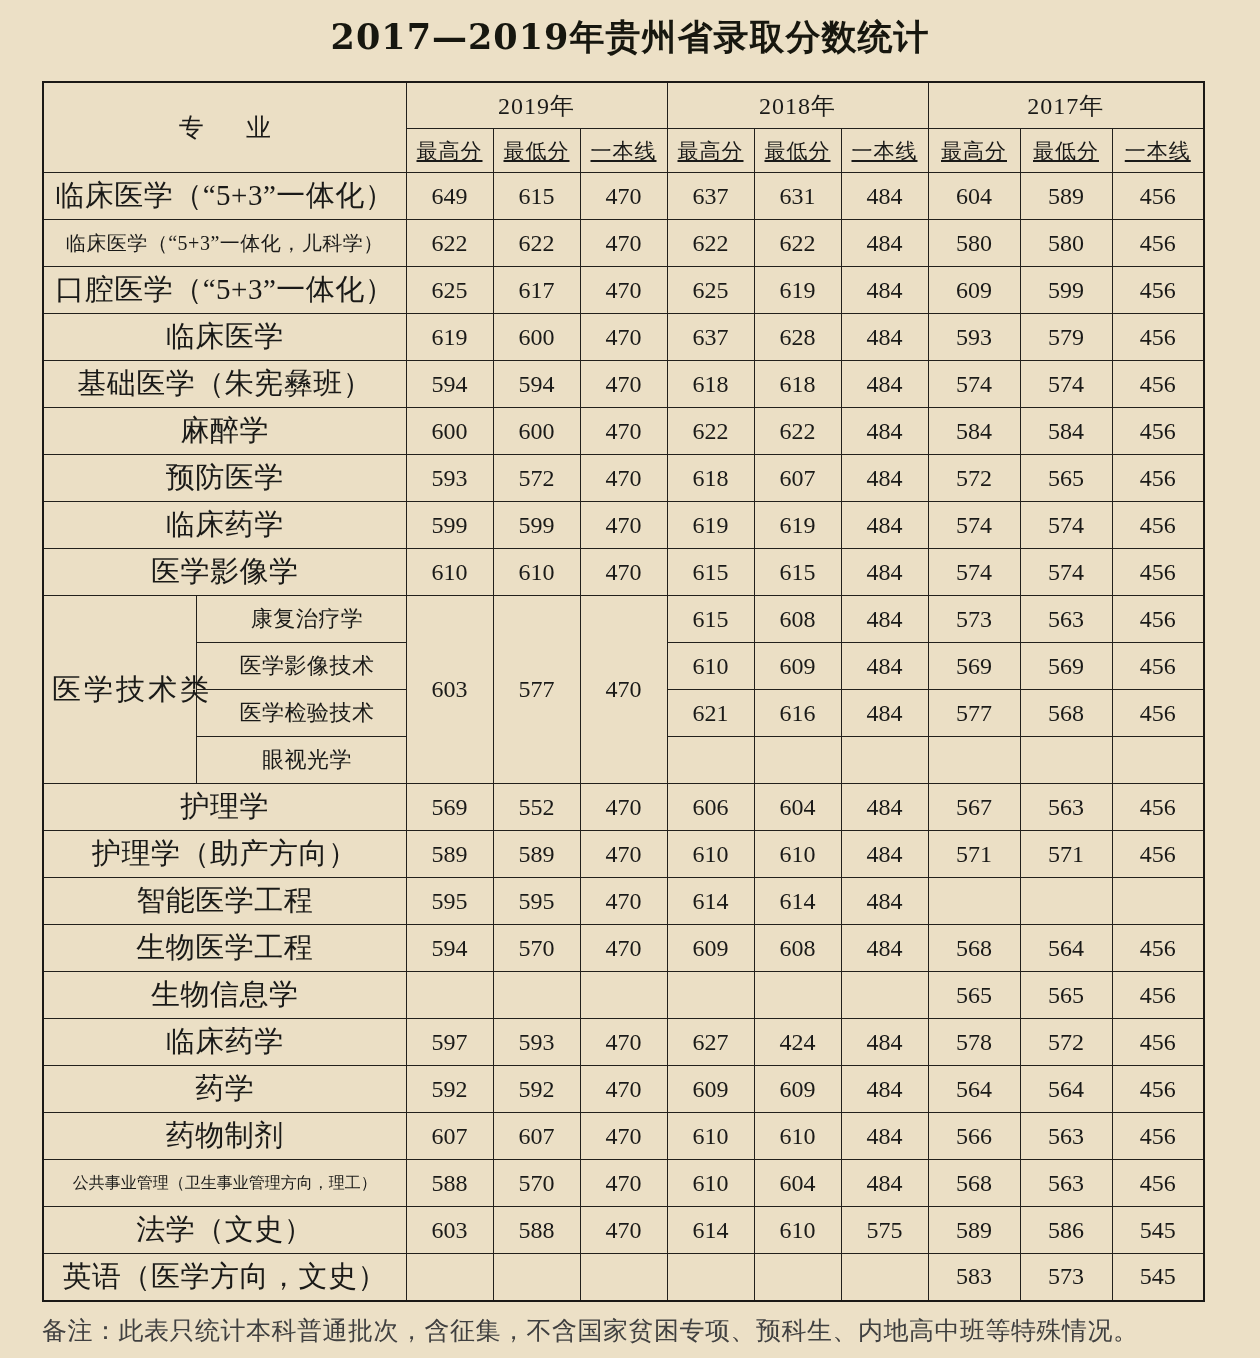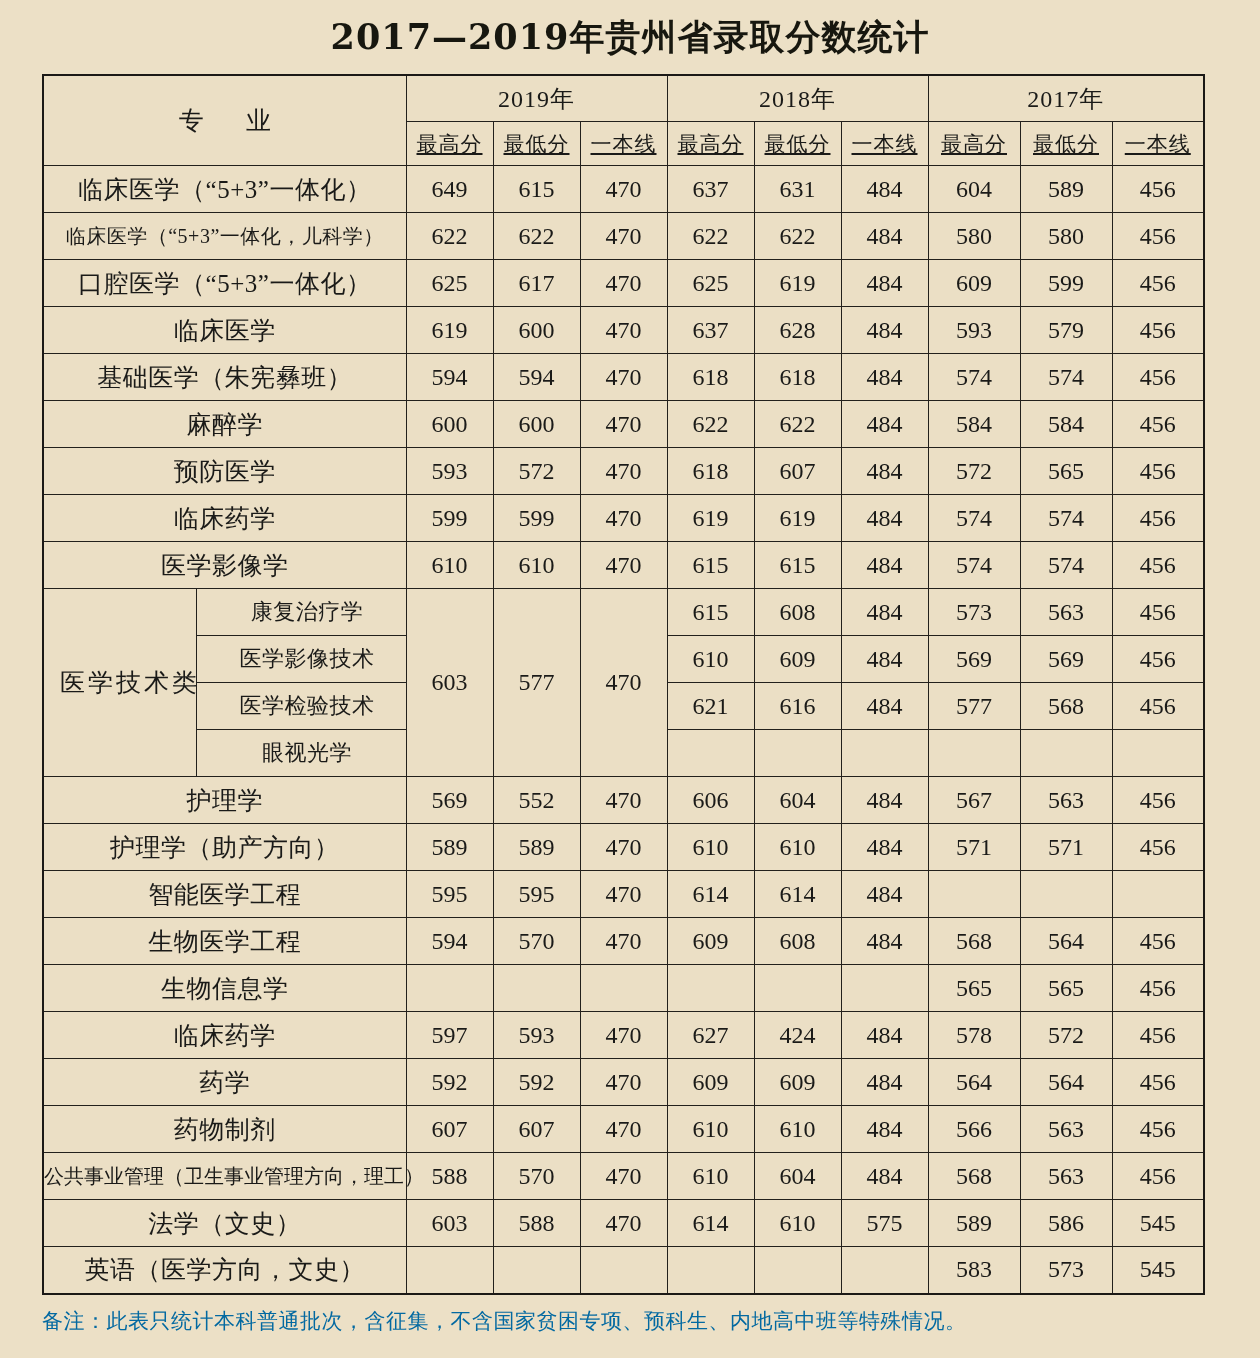--- a/index.html
+++ b/index.html
@@ -21,21 +21,21 @@
     height: 1358px;
     box-sizing: border-box;
   }
   .title {
     text-align: center;
     font-family: "DejaVu Serif", "Liberation Serif", serif;
     font-weight: bold;
     font-size: 35px;
     letter-spacing: 1px;
     padding-top: 14px;
-    padding-bottom: 13px;
+    padding-bottom: 20px;
     color: #17170f;
     white-space: nowrap;
   }
   .table-wrap {
     margin: 0 42px 0 42px;
     width: 1168px;
   }
   table.score {
     border-collapse: collapse;
     table-layout: fixed;
@@ -65,51 +65,51 @@
     text-decoration: underline;
   }
   .major-head {
     font-size: 25px;
     letter-spacing: 18px;
     text-indent: 18px;
   }
   td.major {
     text-align: left;
     padding-left: 12px;
+    font-size: 29px;
+    letter-spacing: 0.5px;
+    white-space: nowrap;
+  }
+  td.major.tight {
+    font-size: 20px;
+  }
+  td.major.tiny {
+    font-size: 16px;
+    letter-spacing: 0px;
+  }
+  td.major.center {
+    text-align: right;
+    padding-left: 8px;
+    letter-spacing: 3px;
+  }
+  td.major.sub {
+    padding-left: 12px;
+    font-size: 22px;
+  }
+  td.num {
+    font-size: 24px;
+    font-family: "Liberation Serif", "DejaVu Serif", serif;
+  }
+  tr.datarow { height: 47px; }
+  .note {
+    margin: 12px 42px 0 42px;
     font-size: 25px;
     letter-spacing: 0.5px;
     white-space: nowrap;
-  }
-  td.major.tight {
-    font-size: 20px;
-  }
-  td.major.tiny {
-    font-size: 20px;
-    letter-spacing: 0px;
-  }
-  td.major.center {
-    text-align: right;
-    padding-left: 16px;
-    letter-spacing: 3px;
-  }
-  td.major.sub {
-    padding-left: 12px;
-    font-size: 22px;
-  }
-  td.num {
-    font-size: 24px;
-    font-family: "Liberation Serif", "DejaVu Serif", serif;
-  }
-  tr.datarow { height: 47px; }
-  .note {
-    margin: 12px 42px 0 42px;
-    font-size: 21px;
-    letter-spacing: 0.5px;
-    white-space: nowrap;
-    color: #0369a1;
+    color: #404040;
   }
   
   col.c-major1 { width: 153px; }
   col.c-major2 { width: 210px; }
   col.c-val    { width: 87px; }
   col.c-val2   { width: 92px; }
 </style>
 </head>
 <body>
 

